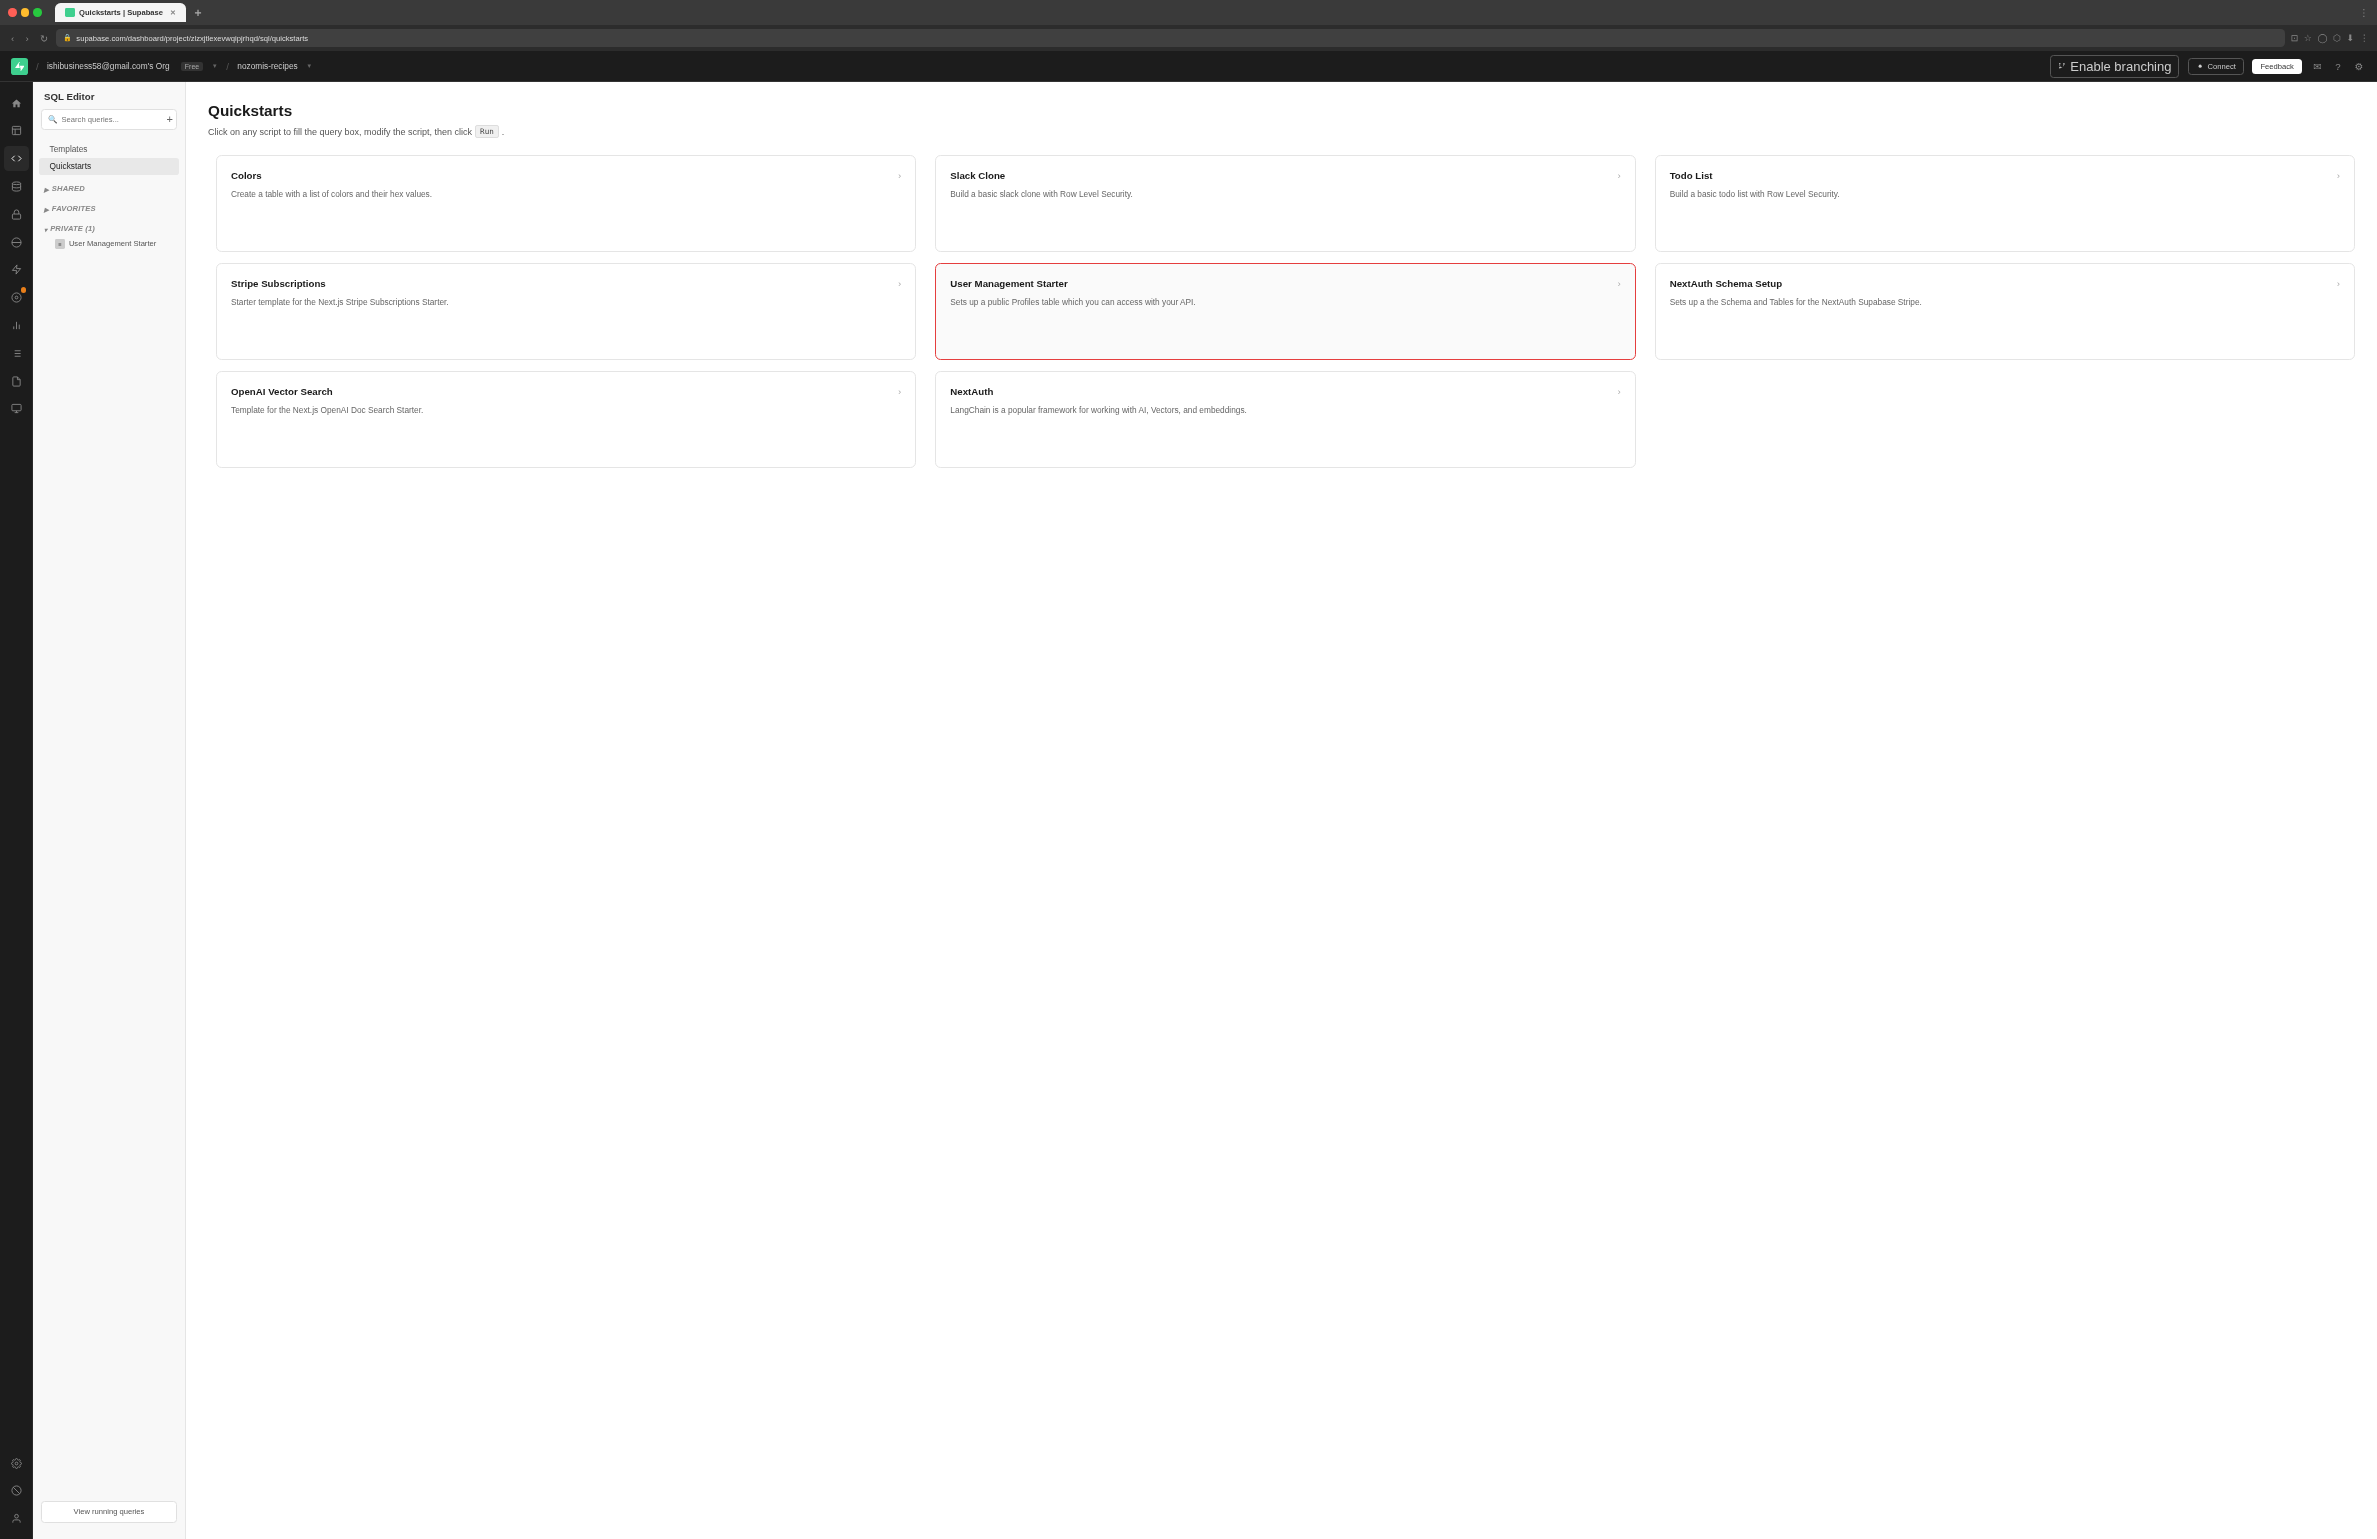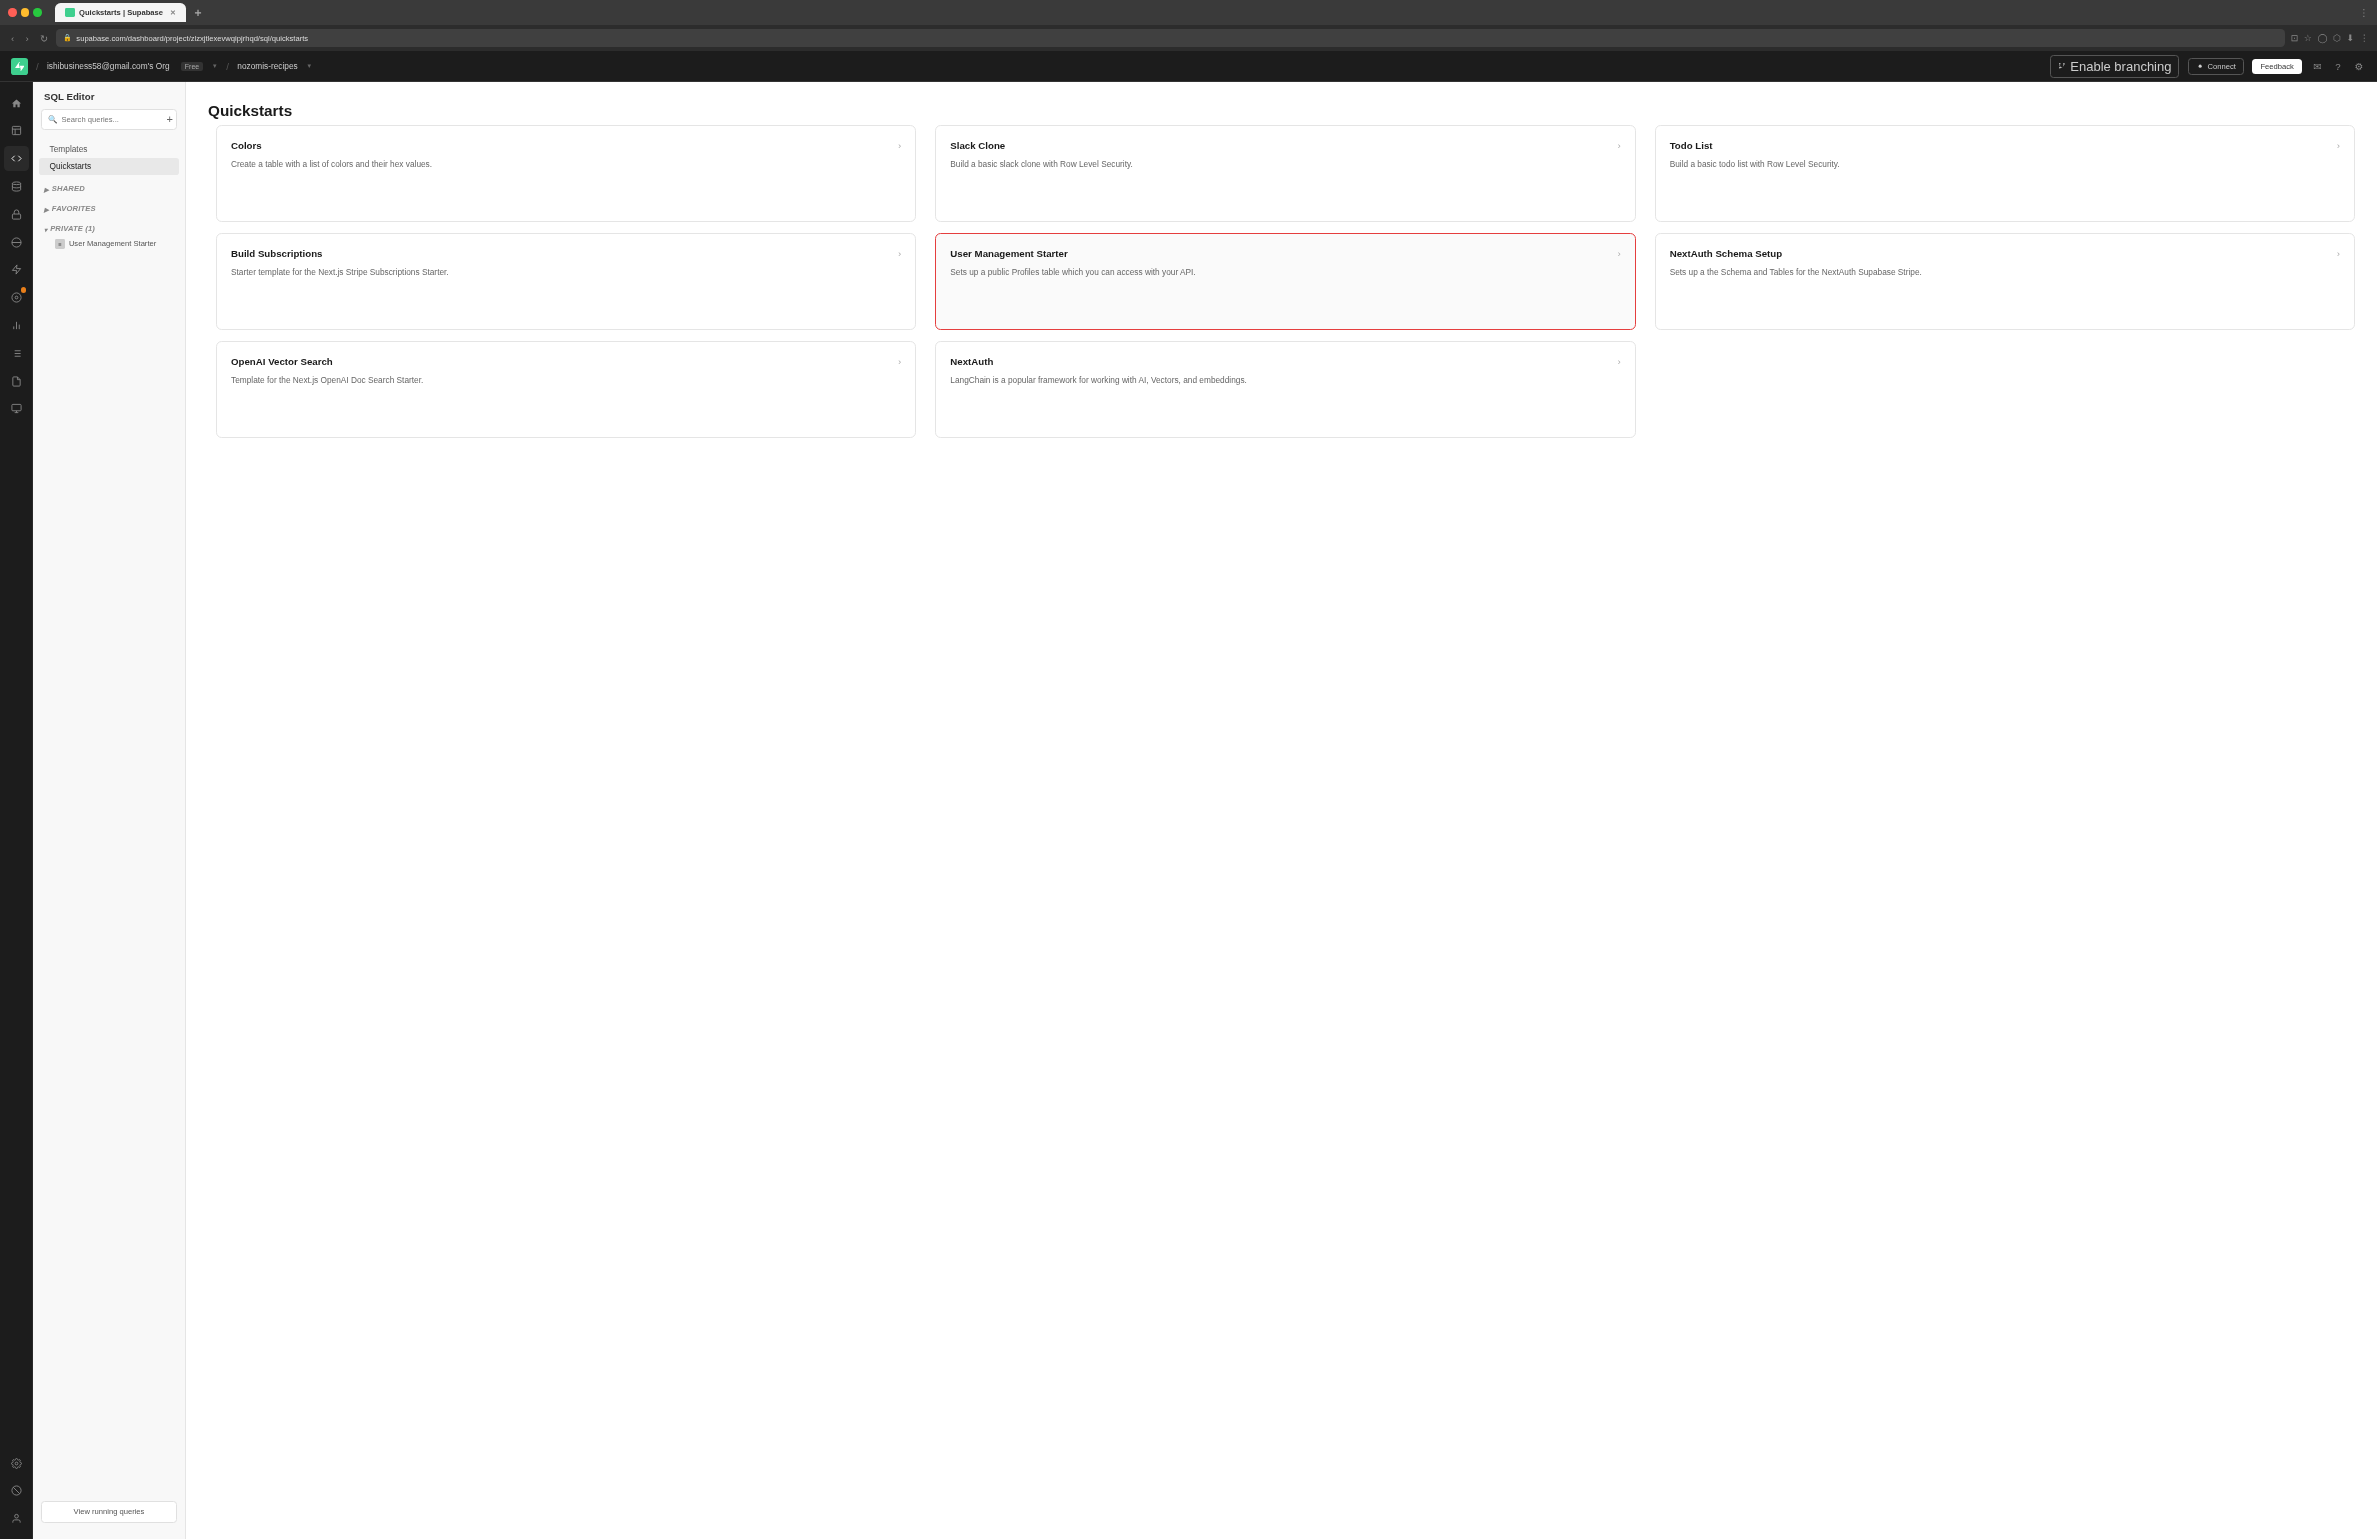--- a/index.html
+++ b/index.html
@@ -644,20 +644,25 @@
           <span>User Management Starter</span>
         </div>
       </div>
 
       <div style="flex:1"></div>
       <button class="sidebar-view-queries-btn">View running queries</button>
     </div>
 
     <div class="main-content">
       <h1 class="page-title">Quickstarts</h1>
+      <div class="page-description">
+        <span>Click on any script to fill the query box, modify the script, then click</span>
+        <span class="run-badge">Run</span>
+        <span>.</span>
+      </div>
 
       <div class="cards-grid">
       <div class="card">
     <div class="card-header">
       <span class="card-title">Colors</span>
       <span class="card-arrow">›</span>
     </div>
     <p class="card-description">Create a table with a list of colors and their hex values.</p>
   </div>
           <div class="card">
@@ -669,21 +674,21 @@
   </div>
           <div class="card">
     <div class="card-header">
       <span class="card-title">Todo List</span>
       <span class="card-arrow">›</span>
     </div>
     <p class="card-description">Build a basic todo list with Row Level Security.</p>
   </div>
           <div class="card">
     <div class="card-header">
-      <span class="card-title">Build Subscriptions</span>
+      <span class="card-title">Stripe Subscriptions</span>
       <span class="card-arrow">›</span>
     </div>
     <p class="card-description">Starter template for the Next.js Stripe Subscriptions Starter.</p>
   </div>
           <div class="card highlighted">
     <div class="card-header">
       <span class="card-title">User Management Starter</span>
       <span class="card-arrow">›</span>
     </div>
     <p class="card-description">Sets up a public Profiles table which you can access with your API.</p>

